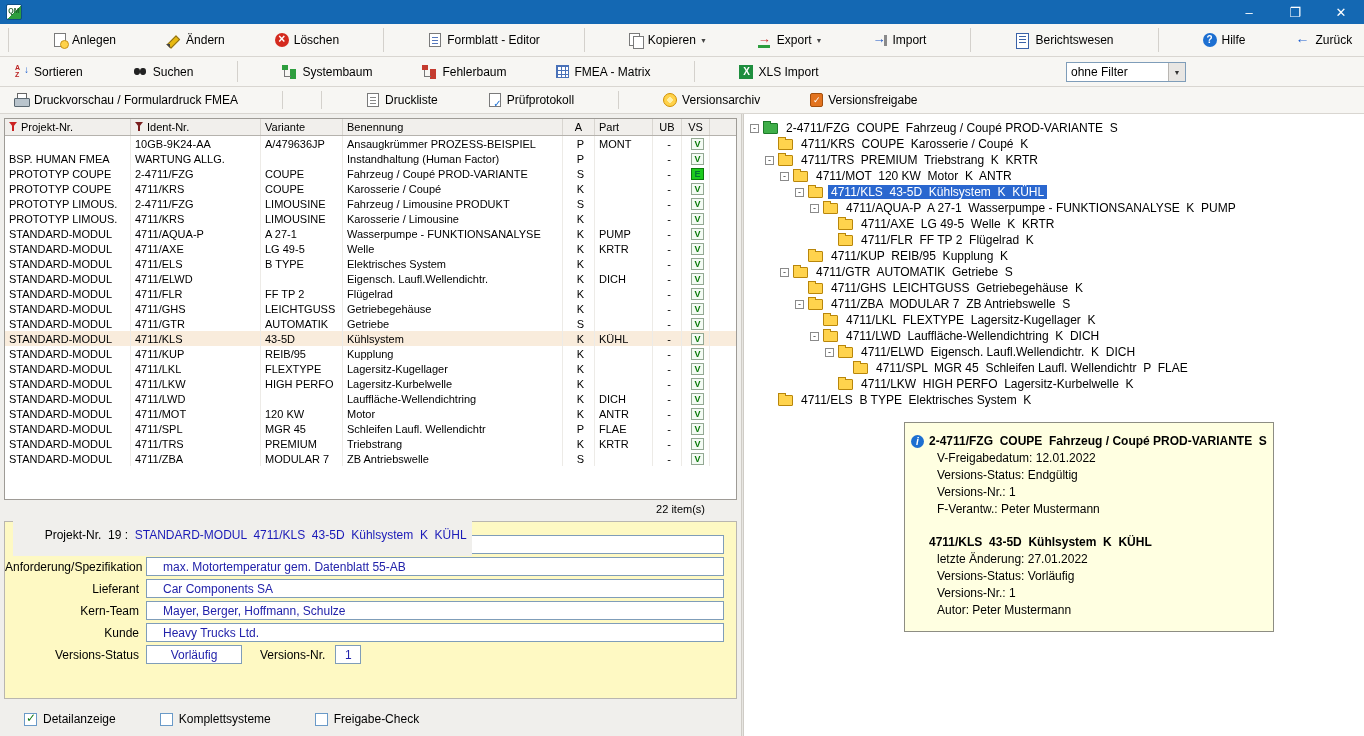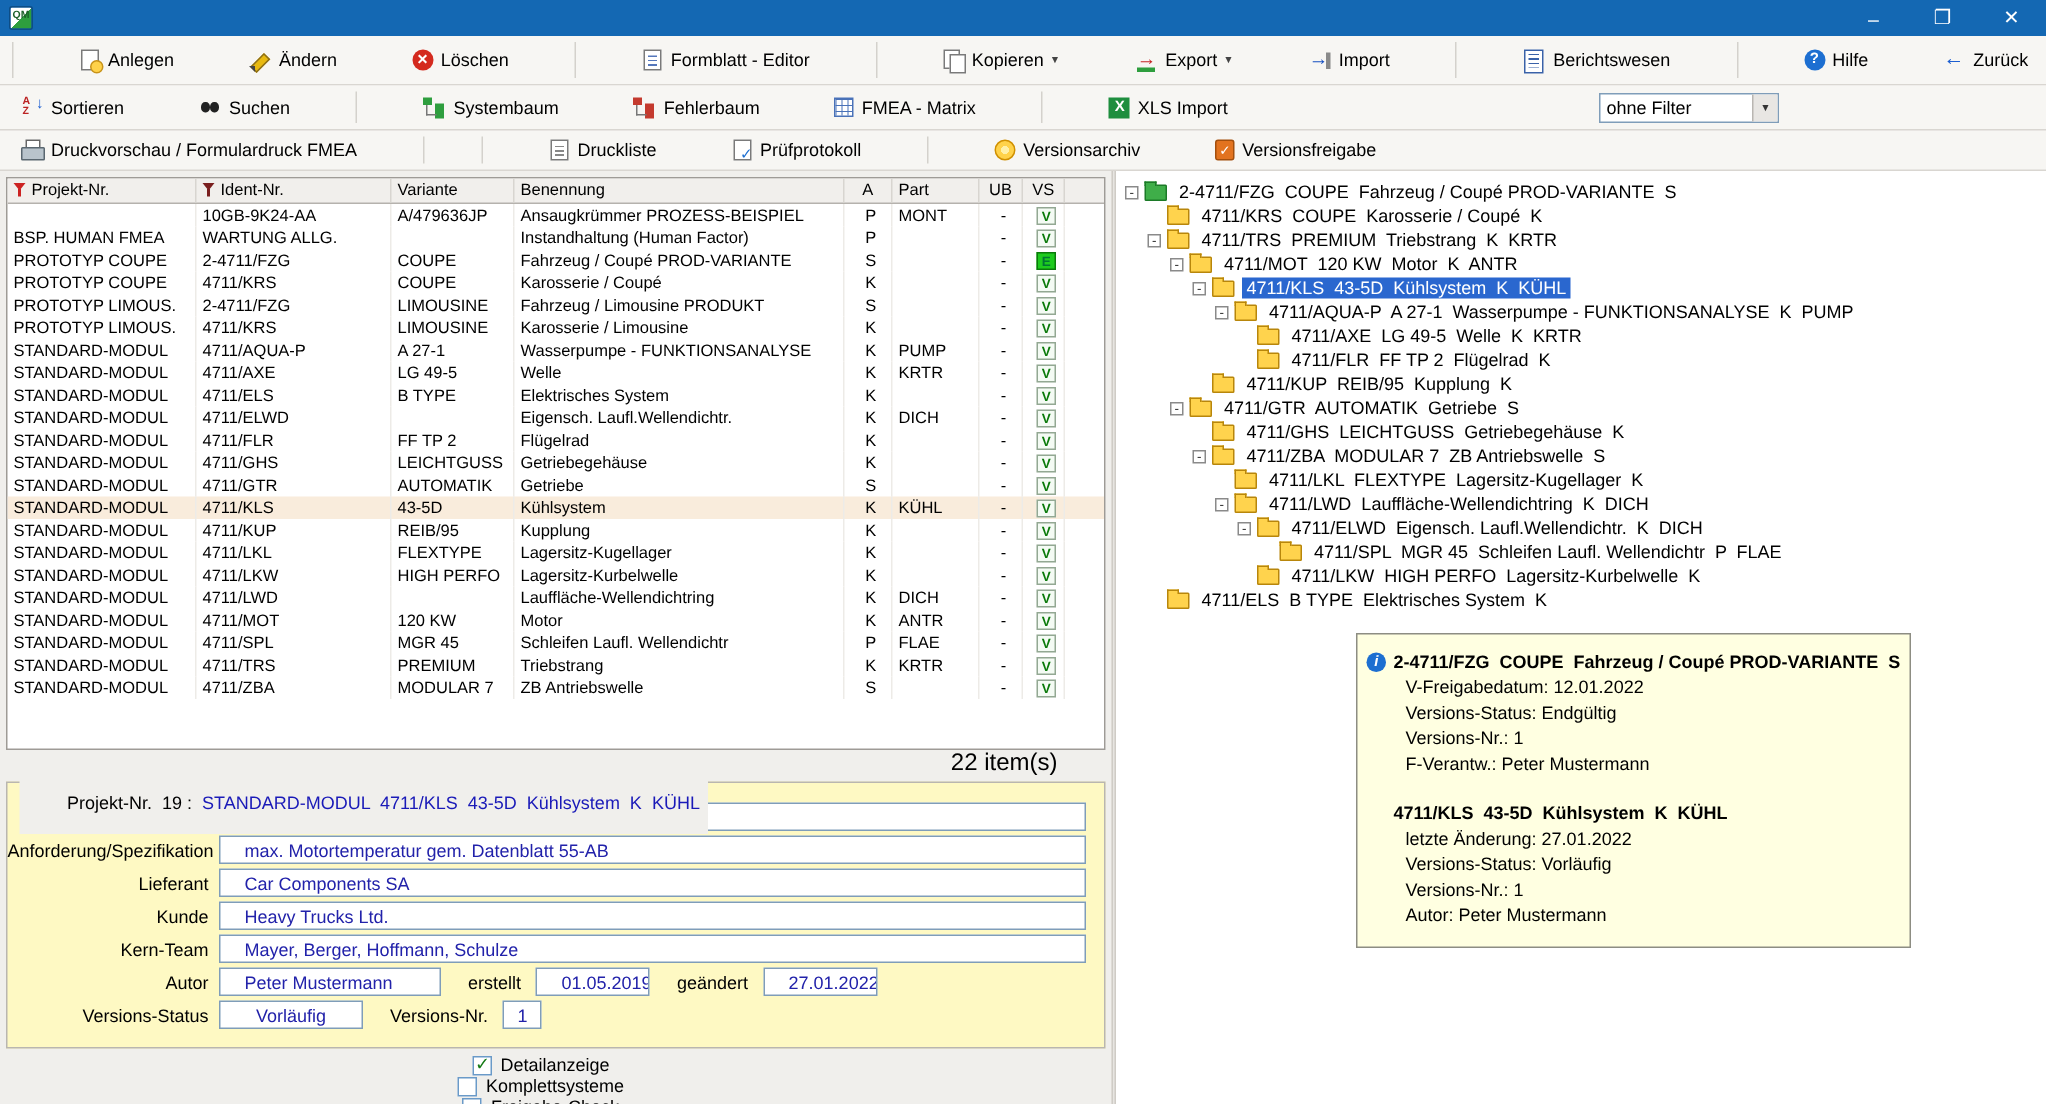--- a/index.html
+++ b/index.html
@@ -92,37 +92,37 @@
   .funnel{width:9px;height:10px;position:relative;flex:none;}
   .funnel::before{content:"";position:absolute;top:0;left:0;border-left:4px solid transparent;border-right:4px solid transparent;border-top:5px solid #cc2222;}
   .funnel::after{content:"";position:absolute;top:4px;left:3px;width:2px;height:5px;background:#cc2222;}
   .funnel.dark::before{border-top-color:#7a1f1f;} .funnel.dark::after{background:#7a1f1f;}
   .tbody{flex:1;}
   .trow{display:flex;height:15px;}
   .trow.selected{background:#f9ecdc;}
   .td{font-size:11px;padding-left:4px;display:flex;align-items:center;border-right:1px solid #edebe7;overflow:hidden;white-space:nowrap;}
   .vs-badge{width:13px;height:12px;border:1px solid #93a893;background:#f4fbf4;color:#0a7a0a;font-size:9px;font-weight:bold;line-height:11px;text-align:center;}
   .vs-badge.e{background:#1ecb1e;color:#073;border-color:#0a7a0a;}
-  .count-row{height:17px;display:flex;justify-content:flex-end;align-items:center;padding-right:36px;font-size:16px;}
+  .count-row{height:17px;display:flex;justify-content:flex-end;align-items:center;padding-right:36px;font-size:11px;}
 
   
   .group{margin:4px 4px 0 4px;border:1px solid #b9b6b0;position:relative;height:178px;padding-top:13px;background:#fef9c3;}
   .group-title{position:absolute;top:-8px;left:8px;background:#f0efec;padding:0 5px;font-size:12px;white-space:pre;}
   .gt-main{color:#1a1ab8;}
   .frow{display:flex;align-items:center;margin:0 8px 3px 0;height:19px;}
   .flabel{width:134px;text-align:right;margin-right:7px;font-size:12px;flex:none;white-space:nowrap;}
   .finput{height:19px;background:#fff;border:1px solid #7f9db9;color:#2222aa;font-size:12px;display:flex;align-items:center;padding-left:16px;white-space:nowrap;overflow:hidden;}
   .finput.full{width:578px;}
   .finput.autor{width:148px;} .finput.date{width:76px;}
   .finput.status{width:96px;justify-content:center;padding-left:0;}
   .finput.vnr{width:26px;justify-content:center;padding-left:0;}
   .inline-label{margin:0 10px 0 18px;font-size:12px;white-space:nowrap;}
 
   
-  .footer-checks{height:32px;display:flex;align-items:center;padding-left:24px;margin-top:4px;flex-direction:column;}
+  .footer-checks{height:32px;display:flex;align-items:center;padding-left:24px;margin-top:4px;}
   .check-item{display:flex;align-items:center;margin-right:44px;}
   .checkbox{width:13px;height:13px;background:#fff;border:1px solid #6a9ac8;margin-right:6px;position:relative;flex:none;}
   .checkbox.checked::before{content:"✓";position:absolute;left:1px;top:-3px;font-size:12px;font-weight:bold;color:#157a15;}
 
   
   .tree{font-size:12px;}
   .tree-row{display:flex;align-items:center;height:16px;white-space:nowrap;}
   .expander{width:9px;height:9px;border:1px solid #8a8a8a;background:#fff;color:#333;font-size:9px;line-height:7px;text-align:center;margin-right:4px;flex:none;}
   .exp-spacer{width:13px;flex:none;}
   .folder{width:15px;height:11px;background:#ffd34d;border:1px solid #b8860b;border-radius:1px;position:relative;margin-right:5px;flex:none;}
@@ -578,34 +578,26 @@
       </div>
       <div class="frow">
         <span class="flabel">Anforderung/Spezifikation</span>
         <div class="finput full">max. Motortemperatur gem. Datenblatt 55-AB</div>
       </div>
       <div class="frow">
         <span class="flabel">Lieferant</span>
         <div class="finput full">Car Components SA</div>
       </div>
       <div class="frow">
+        <span class="flabel">Kern-Team</span>
+        <div class="finput full">Mayer, Berger, Hoffmann, Schulze</div>
+      </div>
+      <div class="frow">
         <span class="flabel">Kunde</span>
         <div class="finput full">Heavy Trucks Ltd.</div>
-      </div>
-      <div class="frow">
-        <span class="flabel">Kern-Team</span>
-        <div class="finput full">Mayer, Berger, Hoffmann, Schulze</div>
-      </div>
-      <div class="frow">
-        <span class="flabel">Autor</span>
-        <div class="finput autor">Peter Mustermann</div>
-        <span class="inline-label">erstellt</span>
-        <div class="finput date">01.05.2019</div>
-        <span class="inline-label">geändert</span>
-        <div class="finput date">27.01.2022</div>
       </div>
       <div class="frow">
         <span class="flabel">Versions-Status</span>
         <div class="finput status">Vorläufig</div>
         <span class="inline-label">Versions-Nr.</span>
         <div class="finput vnr">1</div>
       </div>
     </div>
 
     <div class="footer-checks">

